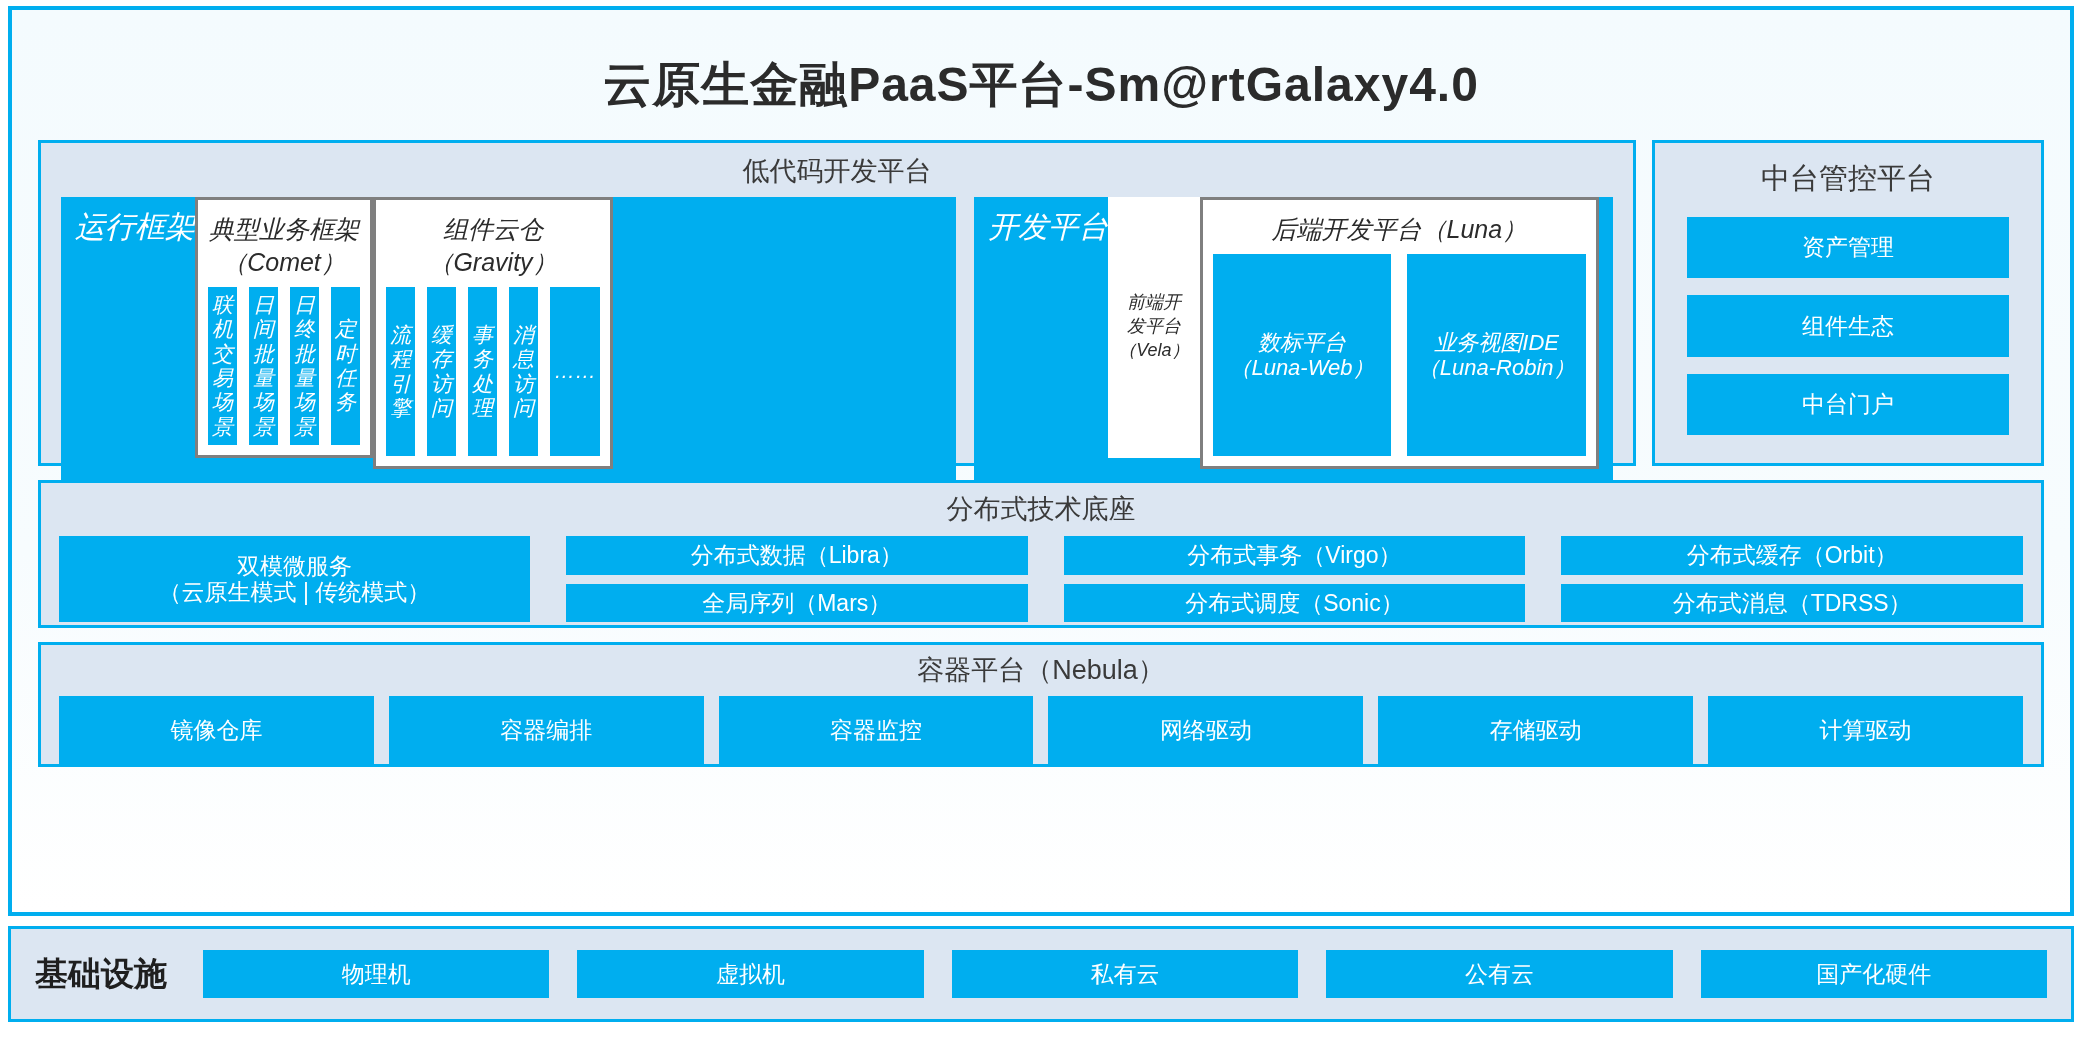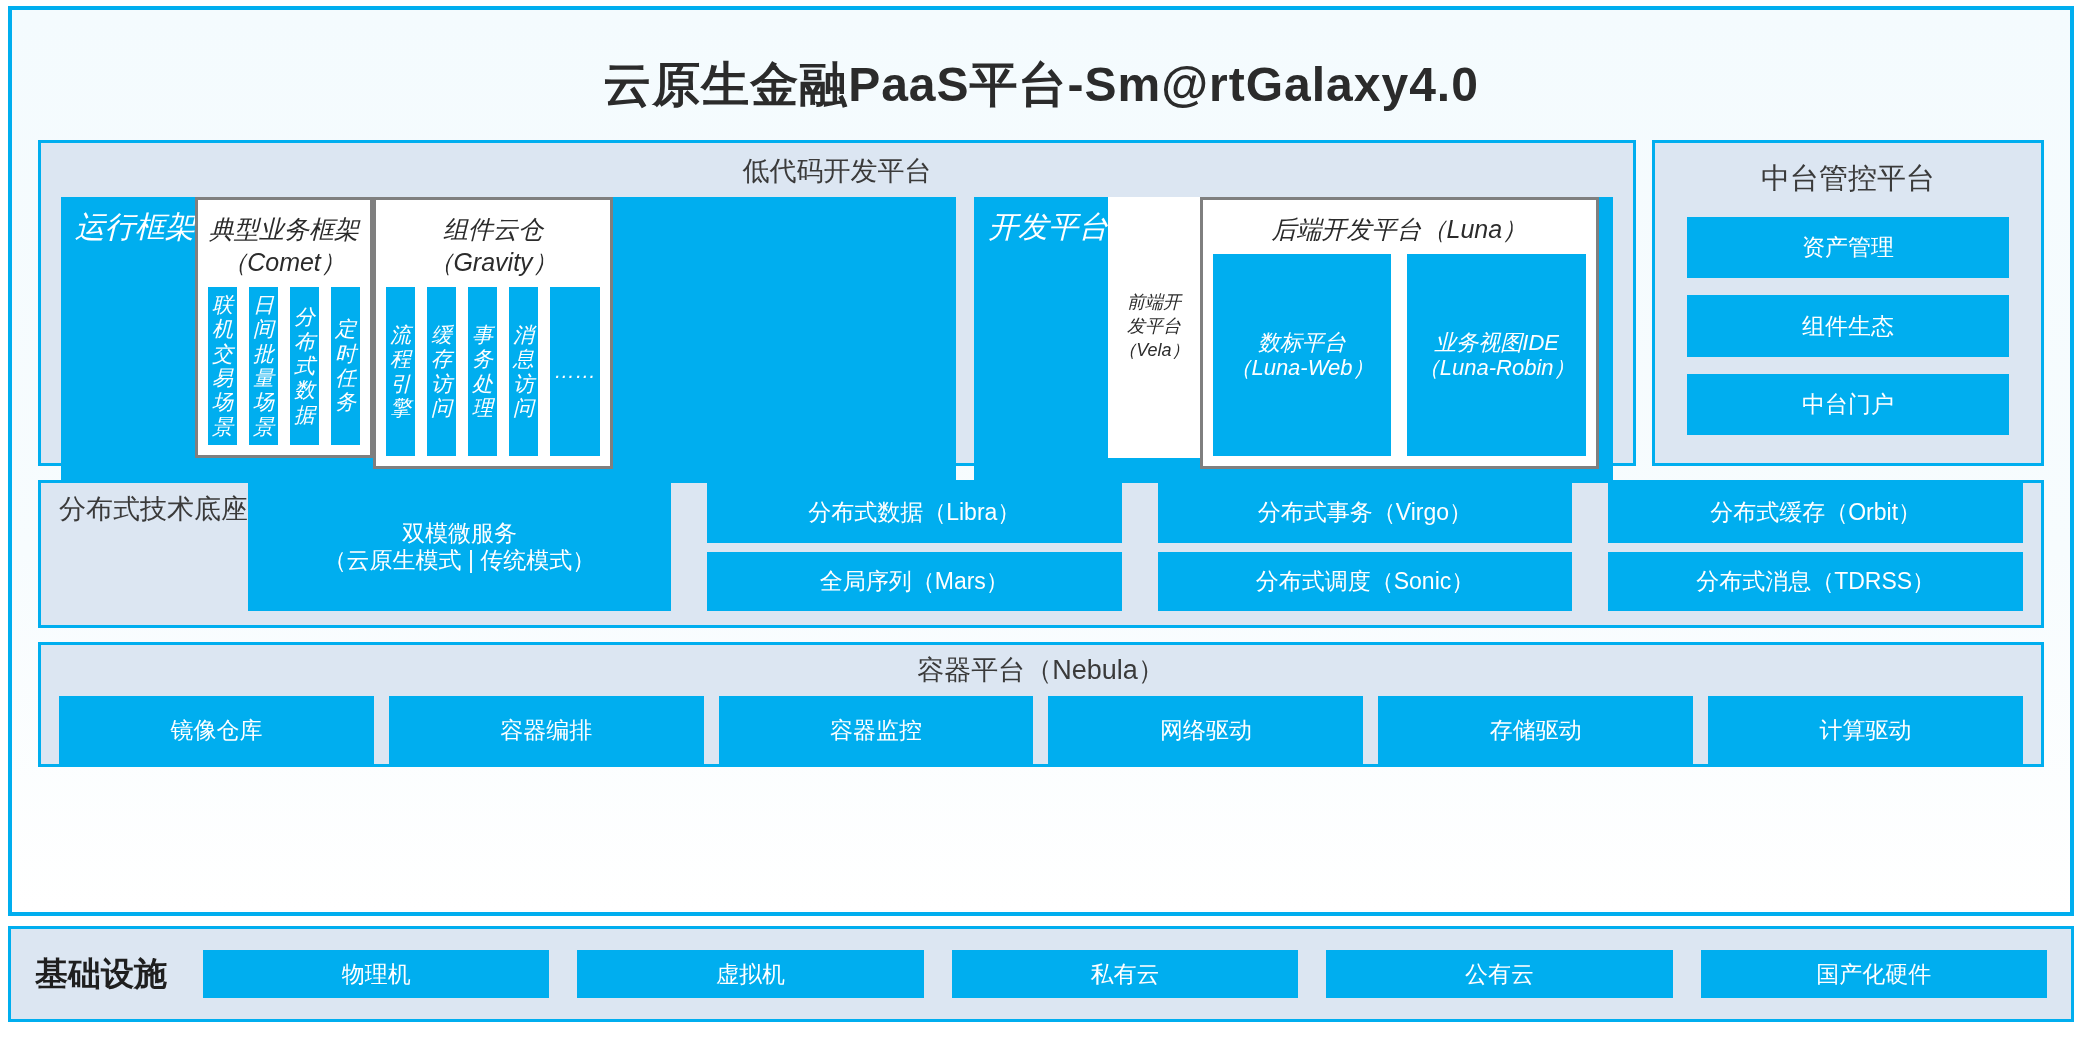--- a/index.html
+++ b/index.html
@@ -146,20 +146,21 @@
     padding:0 32px 28px 32px;
   }
   .console .panel-title{ font-size:29px; padding:16px 0 18px 0; }
   .console-items{ display:flex; flex-direction:column; gap:17px; flex:1 1 auto;}
   .console-items .chip{ font-size:23px; }
 
   
   .dist{
     height:148px;
     display:flex;
+    flex-direction:column;
     padding:0 18px 14px 18px;
   }
   .dist .panel-title{ font-size:27px; padding:8px 0 9px 0;}
   .dist-body{ display:flex; gap:36px; flex:1 1 auto; }
   .dist-col-wide{ flex:1.02 1 0; display:flex; }
   .dist-col{ flex:1 1 0; display:flex; flex-direction:column; gap:9px; }
   .dist .chip{ font-size:23px; }
   .dist-col .chip{ flex:1 1 0; }
 
   
@@ -209,21 +210,21 @@
         <div class="lowcode-body">
 
           <div class="blueblock runtime">
             <div class="bb-title">运行框架</div>
 
             <div class="card comet-card">
               <div class="card-title">典型业务框架（Comet）</div>
               <div class="chiprow">
                 <div class="chip">联机交易场景</div>
                 <div class="chip">日间批量场景</div>
-                <div class="chip">分布式数据</div>
+                <div class="chip">日终批量场景</div>
                 <div class="chip">定时任务</div>
               </div>
             </div>
 
             <div class="card gravity-card">
               <div class="card-title">组件云仓（Gravity）</div>
               <div class="chiprow">
                 <div class="chip">流程引擎</div>
                 <div class="chip">缓存访问</div>
                 <div class="chip">事务处理</div>

